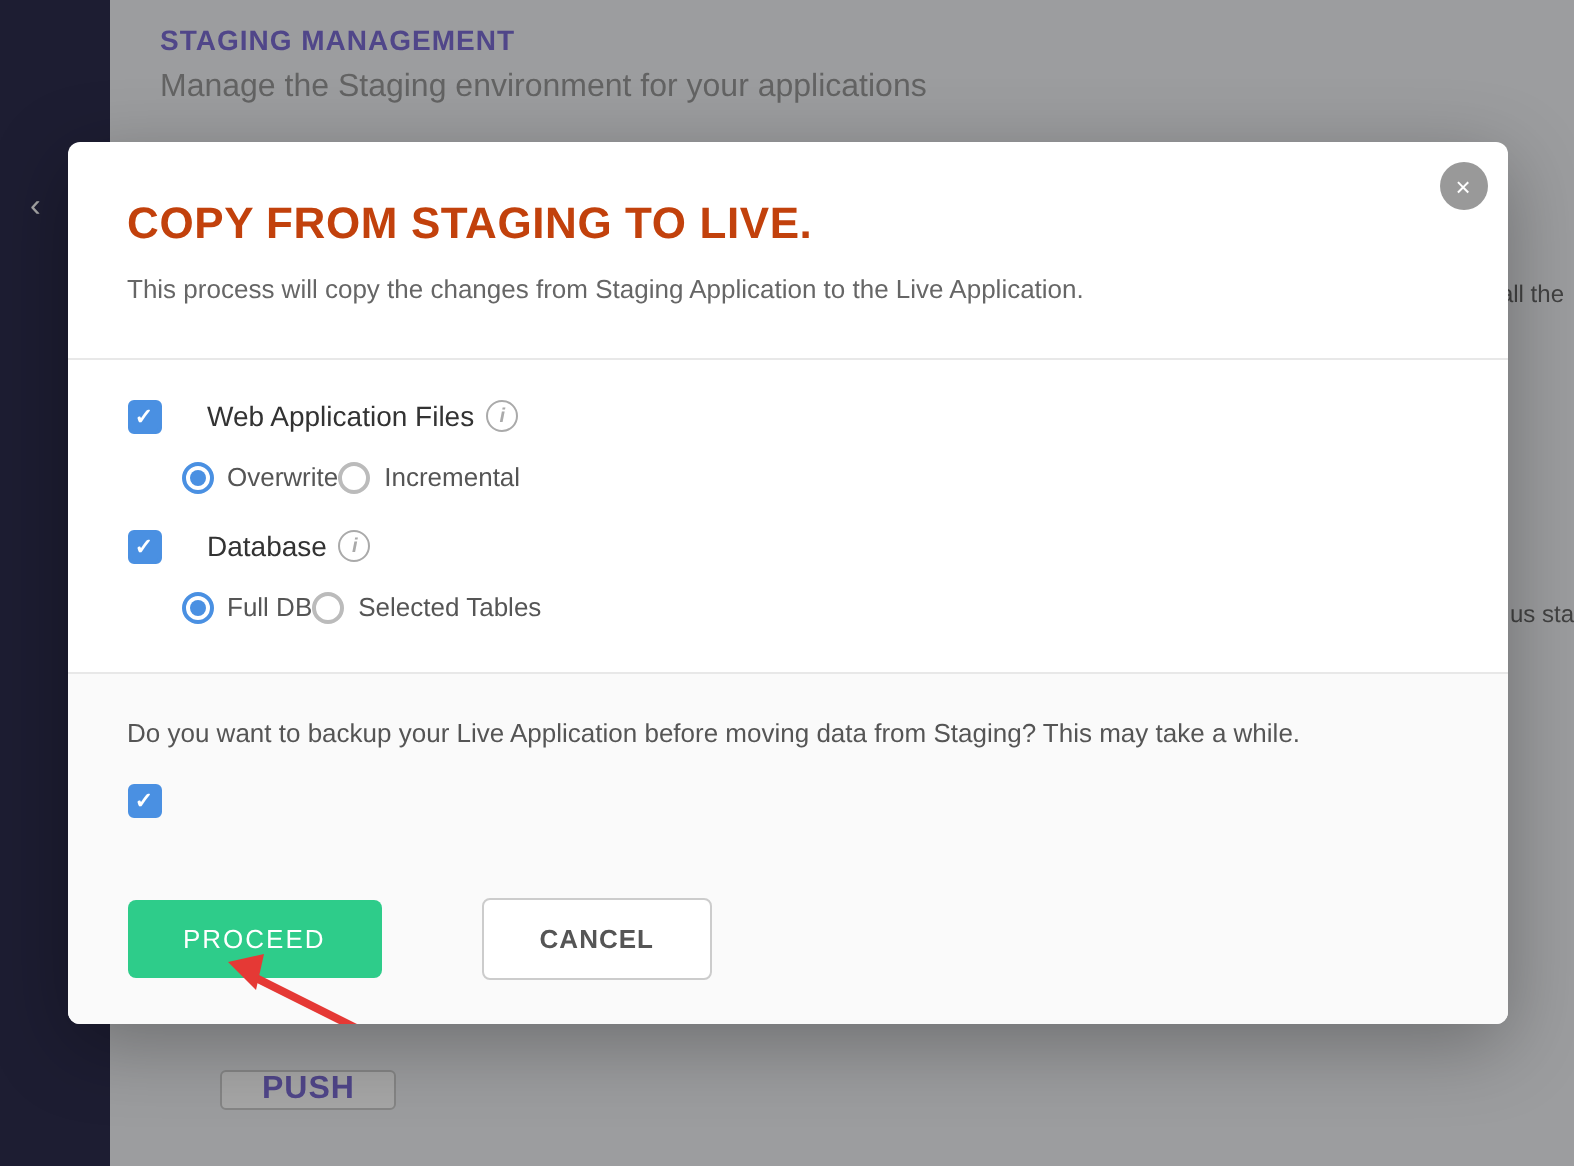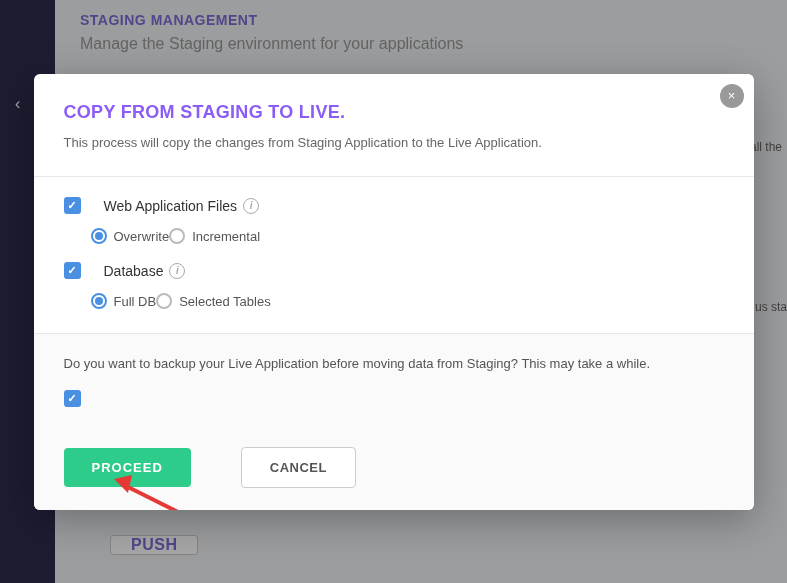--- a/index.html
+++ b/index.html
@@ -124,23 +124,23 @@
       border: none;
       z-index: 10;
     }
 
     .modal-top {
       padding: 28px 30px 24px 30px;
       border-bottom: 1px solid #e8e8e8;
     }
 
     .modal-title {
-      font-size: 18px;
+      font-size: 22px;
       font-weight: 700;
-      color: #8b5cf6;
+      color: #c2410c;
       letter-spacing: 0.3px;
       margin-bottom: 10px;
     }
 
     .modal-desc {
       font-size: 13px;
       color: #666;
       line-height: 1.5;
     }
 
@@ -269,21 +269,21 @@
       align-items: center;
       gap: 12px;
     }
 
     .btn-proceed {
       background: #2ecc8a;
       color: #fff;
       border: none;
       padding: 12px 28px;
       font-size: 13px;
-      font-weight: 700;
+      font-weight: 400;
       letter-spacing: 1px;
       border-radius: 4px;
       cursor: pointer;
       text-transform: uppercase;
     }
 
     .btn-cancel {
       background: #fff;
       color: #555;
       border: 1px solid #ccc;

